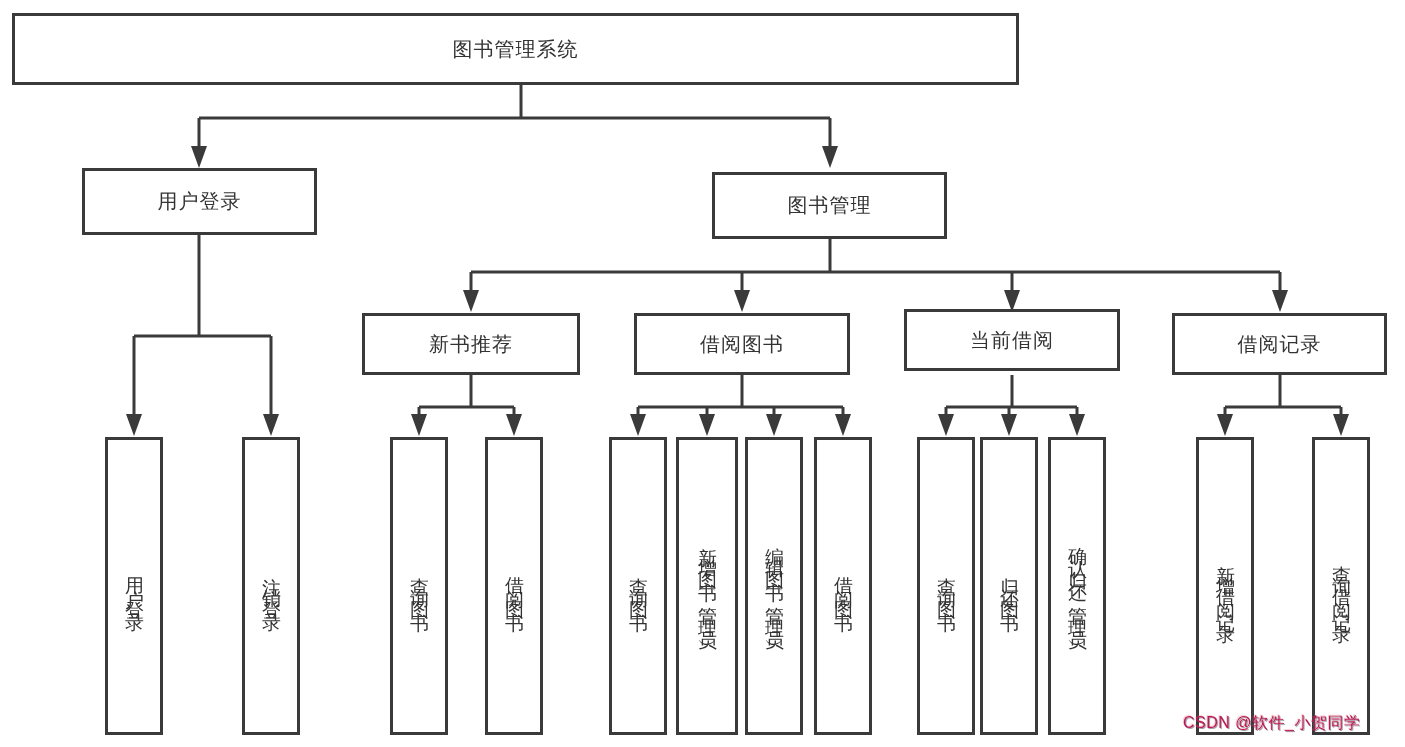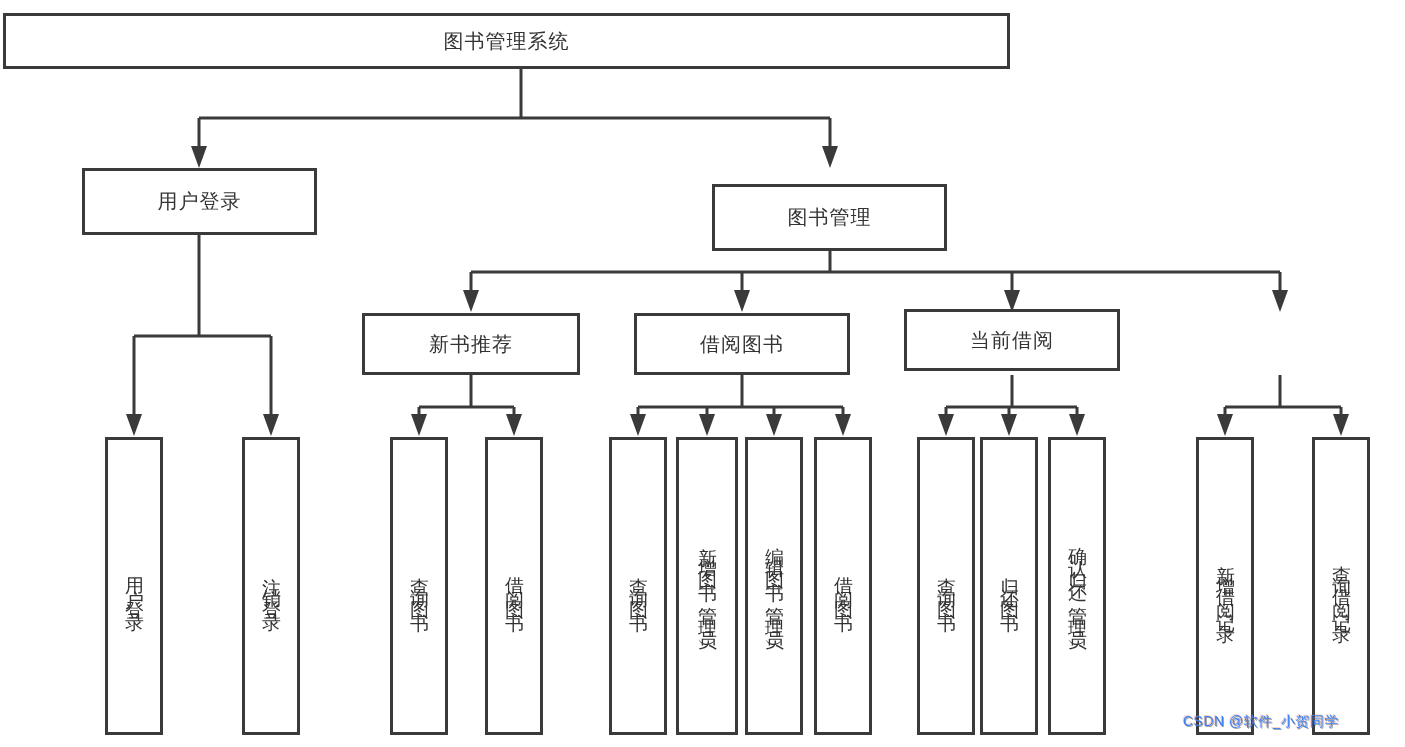--- a/index.html
+++ b/index.html
@@ -12,21 +12,21 @@
     position:absolute;box-sizing:border-box;border:3px solid #3a3a3a;background:#fff;
     display:flex;align-items:center;justify-content:center;z-index:1;
   }
   .h-label{font-size:20px;letter-spacing:1px;white-space:nowrap;}
   .leaf .v-label{
     writing-mode:vertical-rl;text-orientation:mixed;
     font-size:19px;letter-spacing:12px;line-height:1.1;white-space:nowrap;
   }
   .watermark{
     position:absolute;left:1183px;top:713px;z-index:3;
-    font-size:14px;letter-spacing:0.5px;color:#3b82f6;white-space:nowrap;
+    font-size:16px;letter-spacing:0.5px;color:#be185d;white-space:nowrap;
     text-shadow:1px 1px 0 rgba(70,70,70,0.5), -1px -1px 0 rgba(225,95,75,0.28);
   }
 </style>
 </head>
 <body>
 
 <div class="canvas">
 
   <svg class="connectors" width="1405" height="747" viewBox="0 0 1405 747">
     <g stroke="#3a3a3a" stroke-width="3" fill="none">
@@ -42,39 +42,42 @@
       <path d="M191 146 L207 146 L199 168 Z M822 146 L838 146 L830 168 Z"></path>
       <path d="M126 414 L142 414 L134 436 Z M263 414 L279 414 L271 436 Z"></path>
       <path d="M463 290 L479 290 L471 312 Z M734 290 L750 290 L742 312 Z M1004 290 L1020 290 L1012 312 Z M1272 290 L1288 290 L1280 312 Z"></path>
       <path d="M411 414 L427 414 L419 436 Z M506 414 L522 414 L514 436 Z"></path>
       <path d="M630 414 L646 414 L638 436 Z M699 414 L715 414 L707 436 Z M766 414 L782 414 L774 436 Z M835 414 L851 414 L843 436 Z"></path>
       <path d="M938 414 L954 414 L946 436 Z M1001 414 L1017 414 L1009 436 Z M1069 414 L1085 414 L1077 436 Z"></path>
       <path d="M1217 414 L1233 414 L1225 436 Z M1333 414 L1349 414 L1341 436 Z"></path>
     </g>
   </svg>
 
-  <div class="node" style="left:3px;top:13px;width:1007px;height:56px">
+  <div class="node" style="left:12px;top:13px;width:1007px;height:72px">
     <span class="h-label">图书管理系统</span>
   </div>
 
   <div class="node" style="left:82px;top:168px;width:235px;height:67px">
     <span class="h-label">用户登录</span>
   </div>
-  <div class="node" style="left:712px;top:184px;width:235px;height:67px">
+  <div class="node" style="left:712px;top:172px;width:235px;height:67px">
     <span class="h-label">图书管理</span>
   </div>
 
   <div class="node" style="left:362px;top:313px;width:218px;height:62px">
     <span class="h-label">新书推荐</span>
   </div>
   <div class="node" style="left:634px;top:313px;width:216px;height:62px">
     <span class="h-label">借阅图书</span>
   </div>
   <div class="node" style="left:904px;top:309px;width:216px;height:62px">
     <span class="h-label">当前借阅</span>
+  </div>
+  <div class="node" style="left:1172px;top:313px;width:215px;height:62px">
+    <span class="h-label">借阅记录</span>
   </div>
 
   <div class="node leaf" style="left:105px;top:437px;width:58px;height:298px">
     <span class="v-label">用户登录</span>
   </div>
   <div class="node leaf" style="left:242px;top:437px;width:58px;height:298px">
     <span class="v-label">注销登录</span>
   </div>
 
   <div class="node leaf" style="left:390px;top:437px;width:58px;height:298px">

